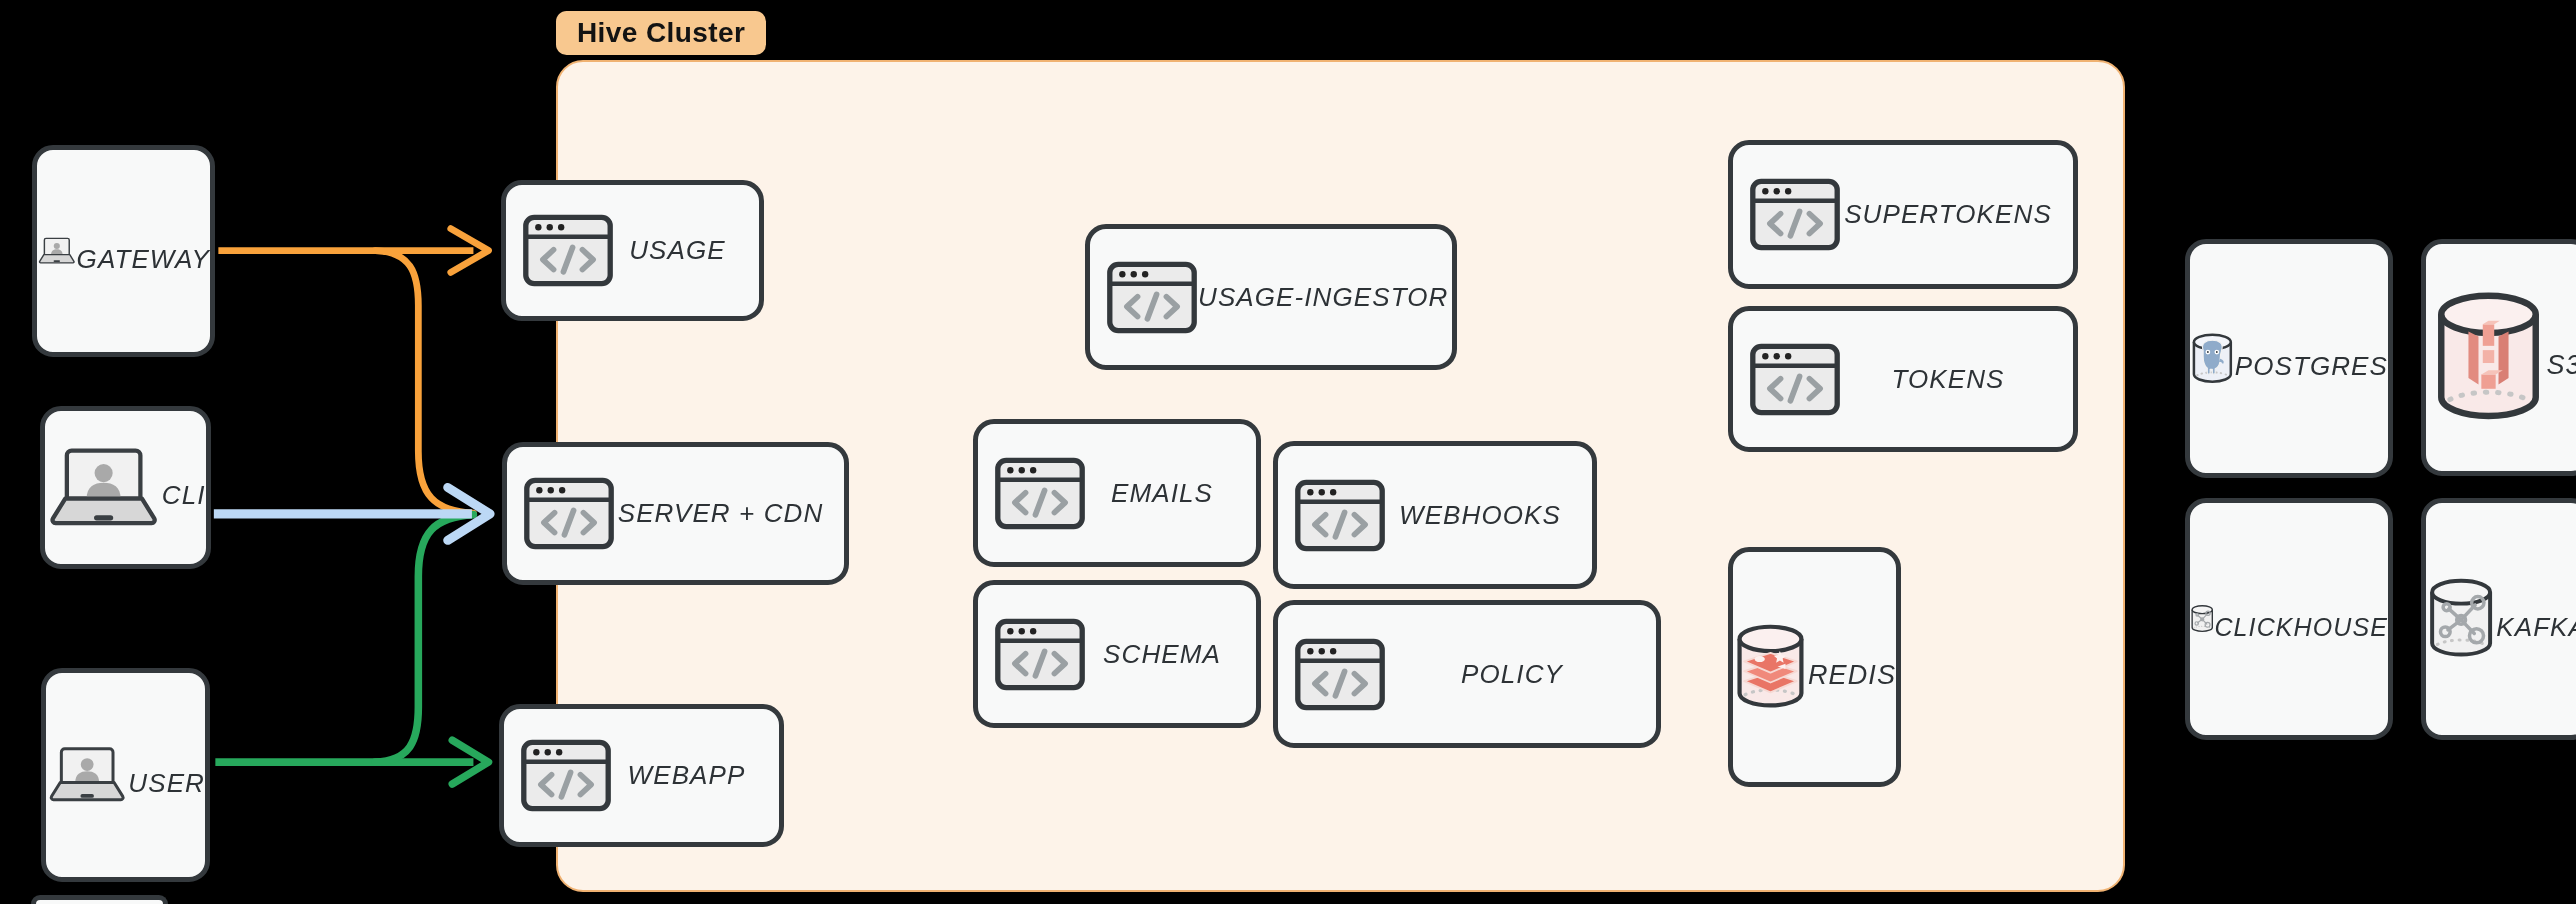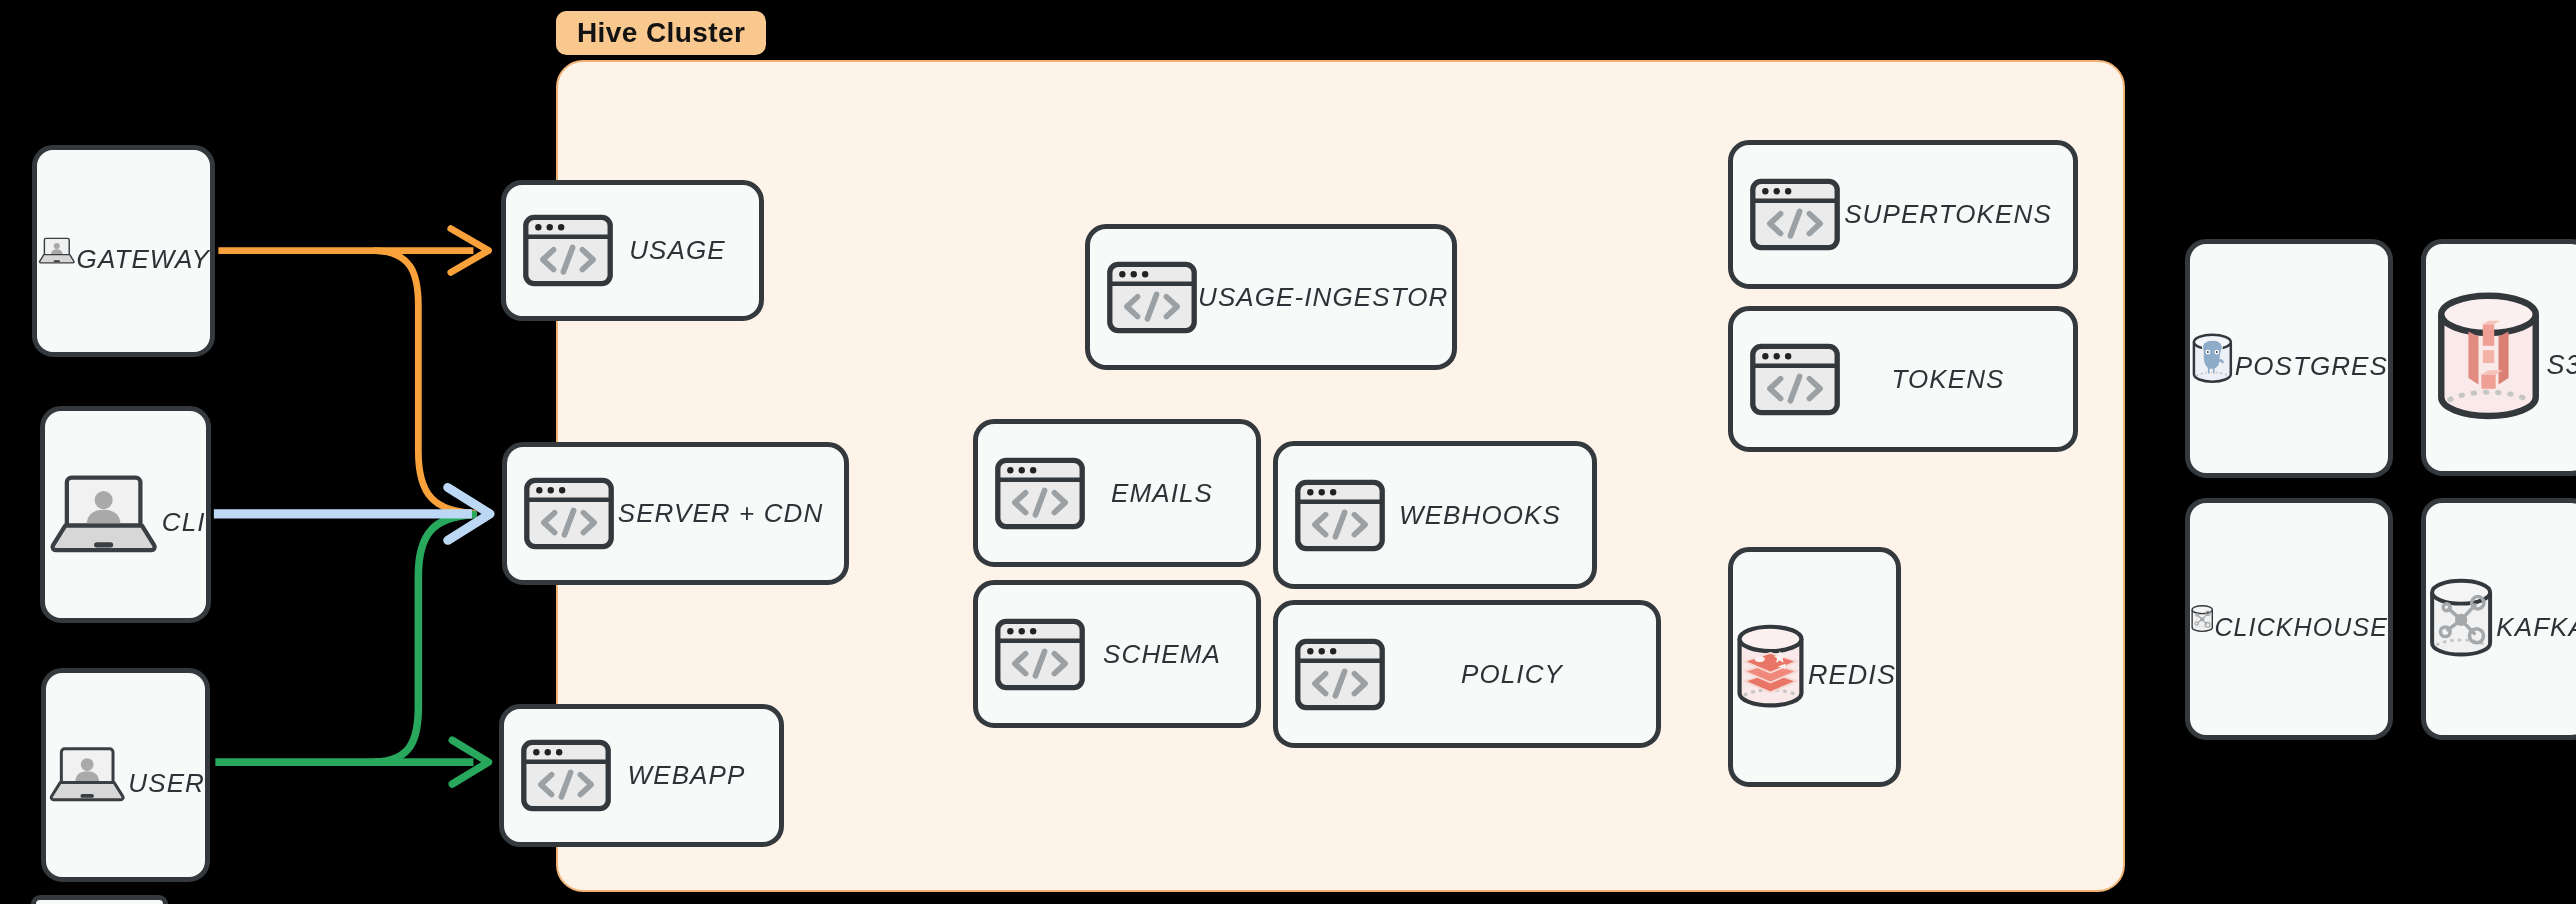--- a/index.html
+++ b/index.html
@@ -155,21 +155,21 @@
       <polyline points="566,646 622,681 566,716" stroke-linecap="round" stroke-linejoin="round"></polyline>
     </g>
   </svg>
 
   <div class="card stack" style="left:12px;top:145px;width:183px;height:212px">
     <svg class="laptop-icon" viewBox="0 0 220 160">
         <use href="#sym-laptop"></use>
       </svg>
     <div class="node-label">GATEWAY</div>
   </div>
-  <div class="card stack" style="left:19.6px;top:406px;width:171px;height:217px">
+  <div class="card stack" style="left:19.6px;top:406px;width:171px;height:163px">
     <svg class="laptop-icon" viewBox="0 0 220 160">
         <use href="#sym-laptop"></use>
       </svg>
     <div class="node-label">CLI</div>
   </div>
   <div class="card stack" style="left:21px;top:668px;width:169px;height:214px">
     <svg class="laptop-icon" viewBox="0 0 220 160">
         <use href="#sym-laptop"></use>
       </svg>
     <div class="node-label">USER</div>

